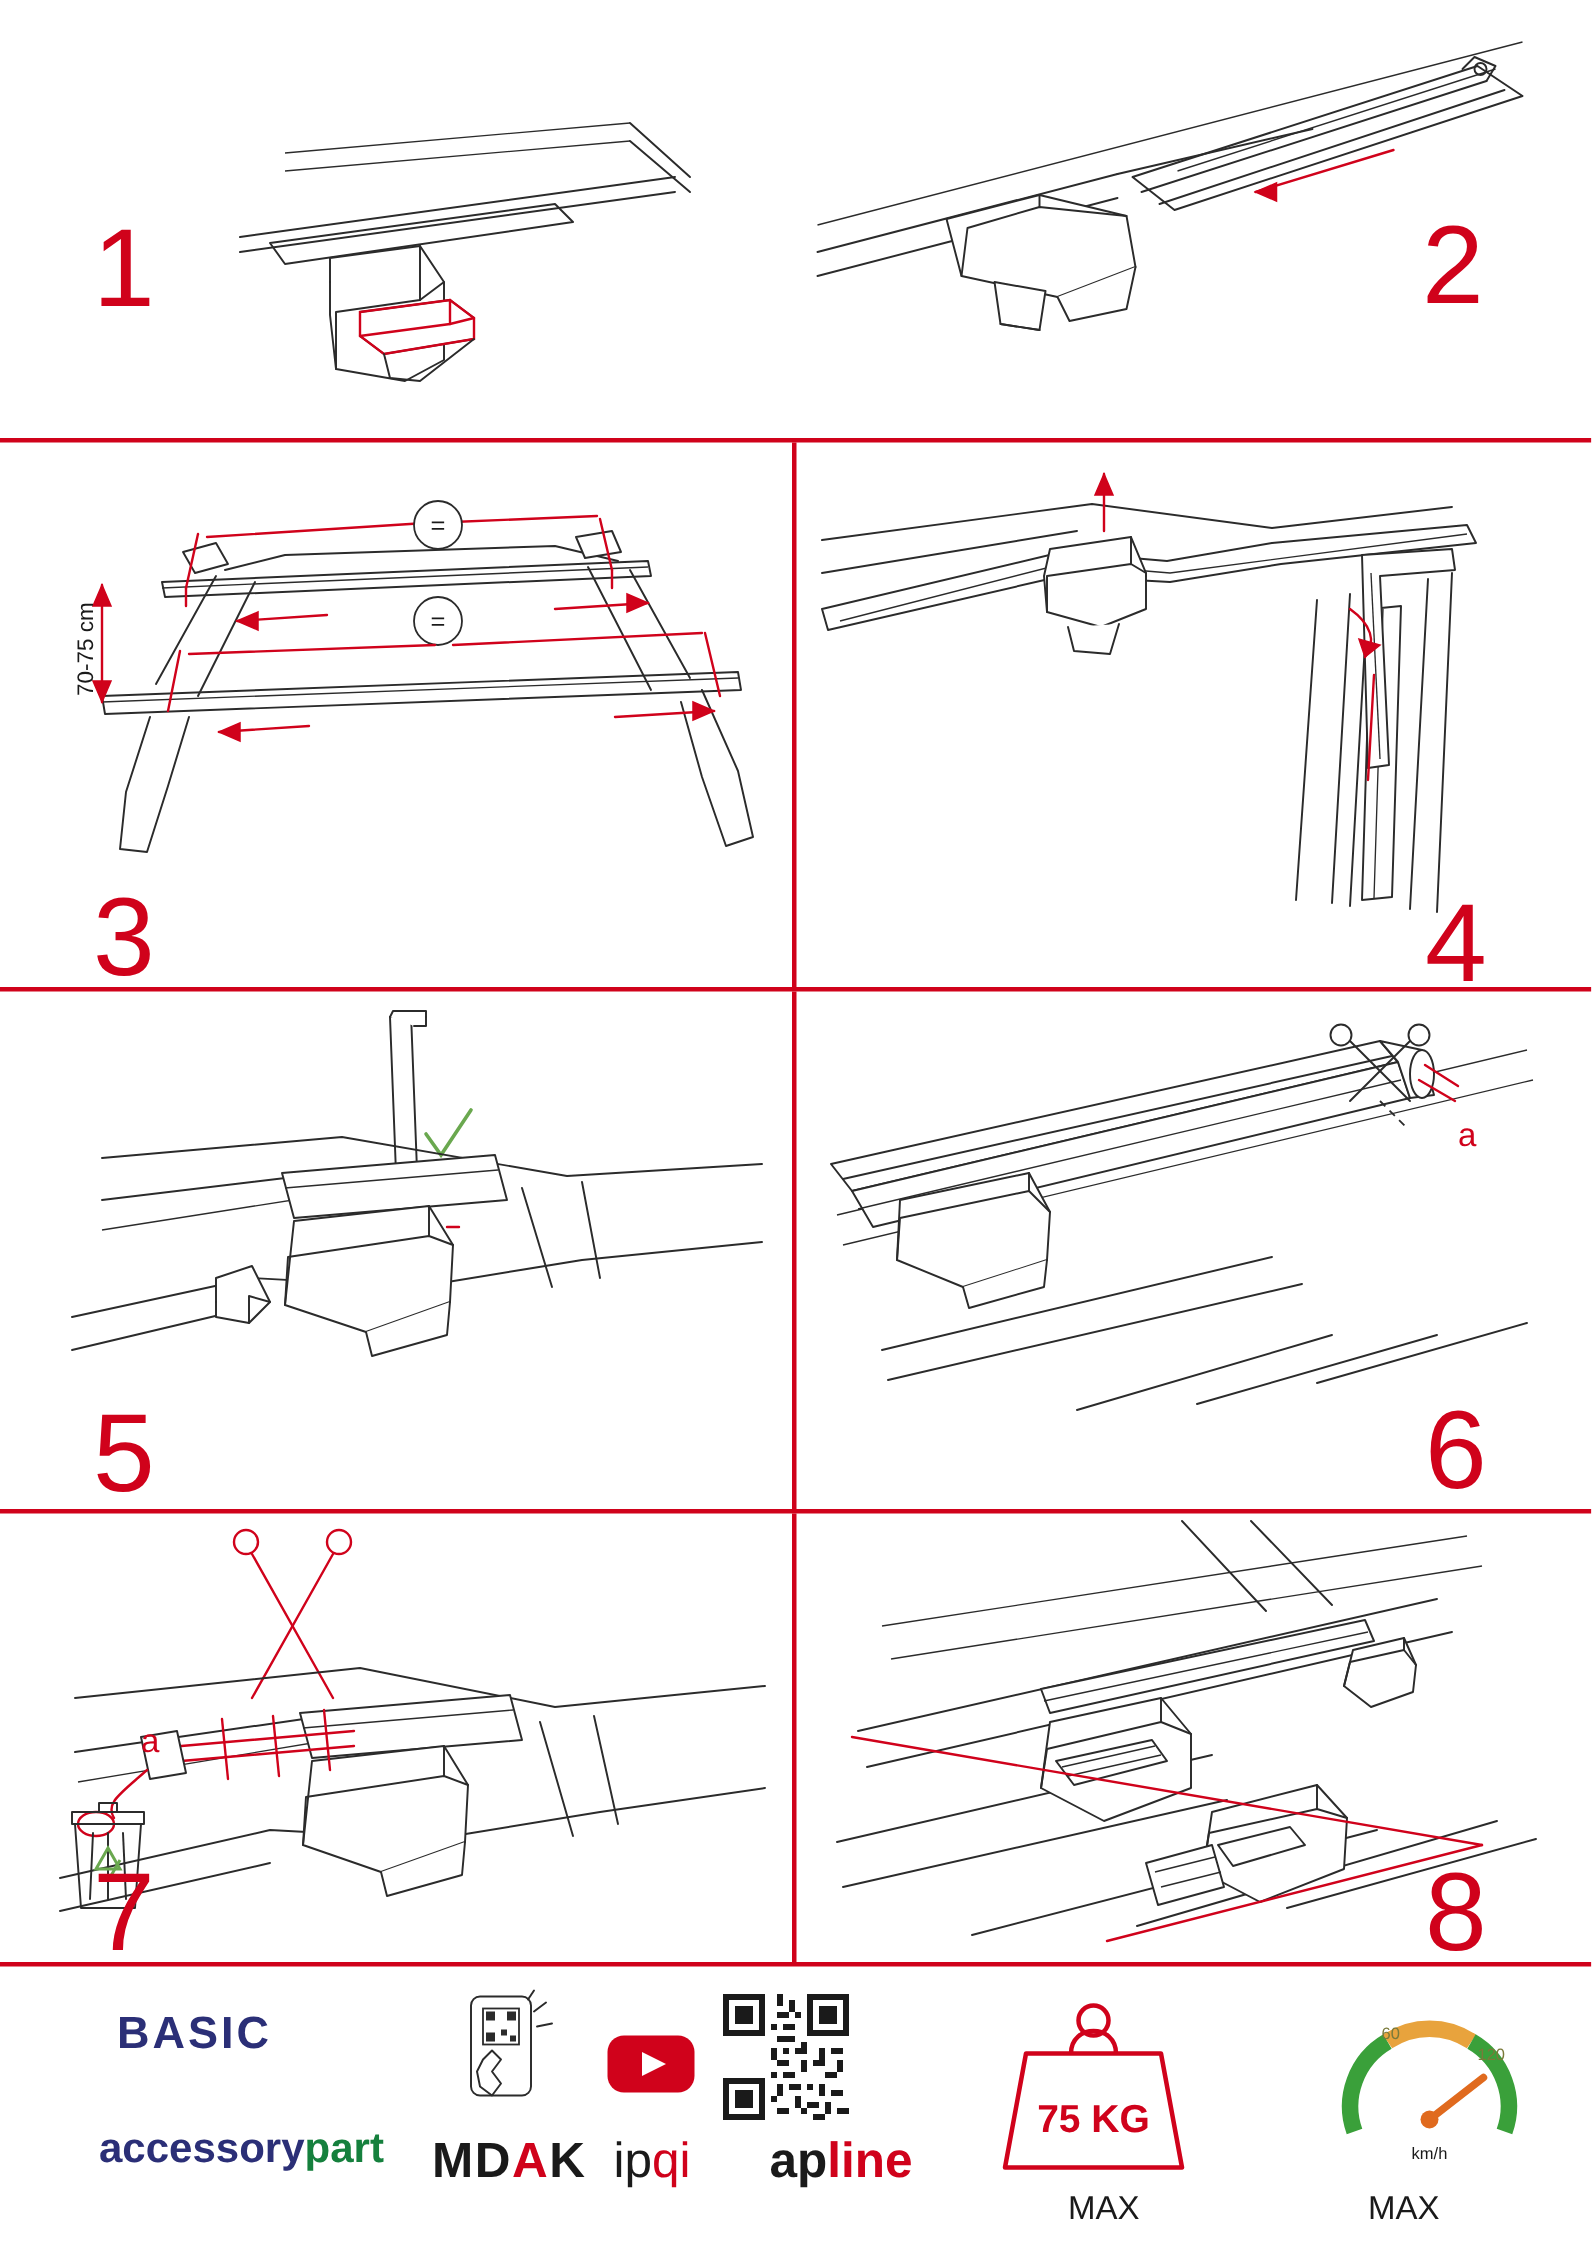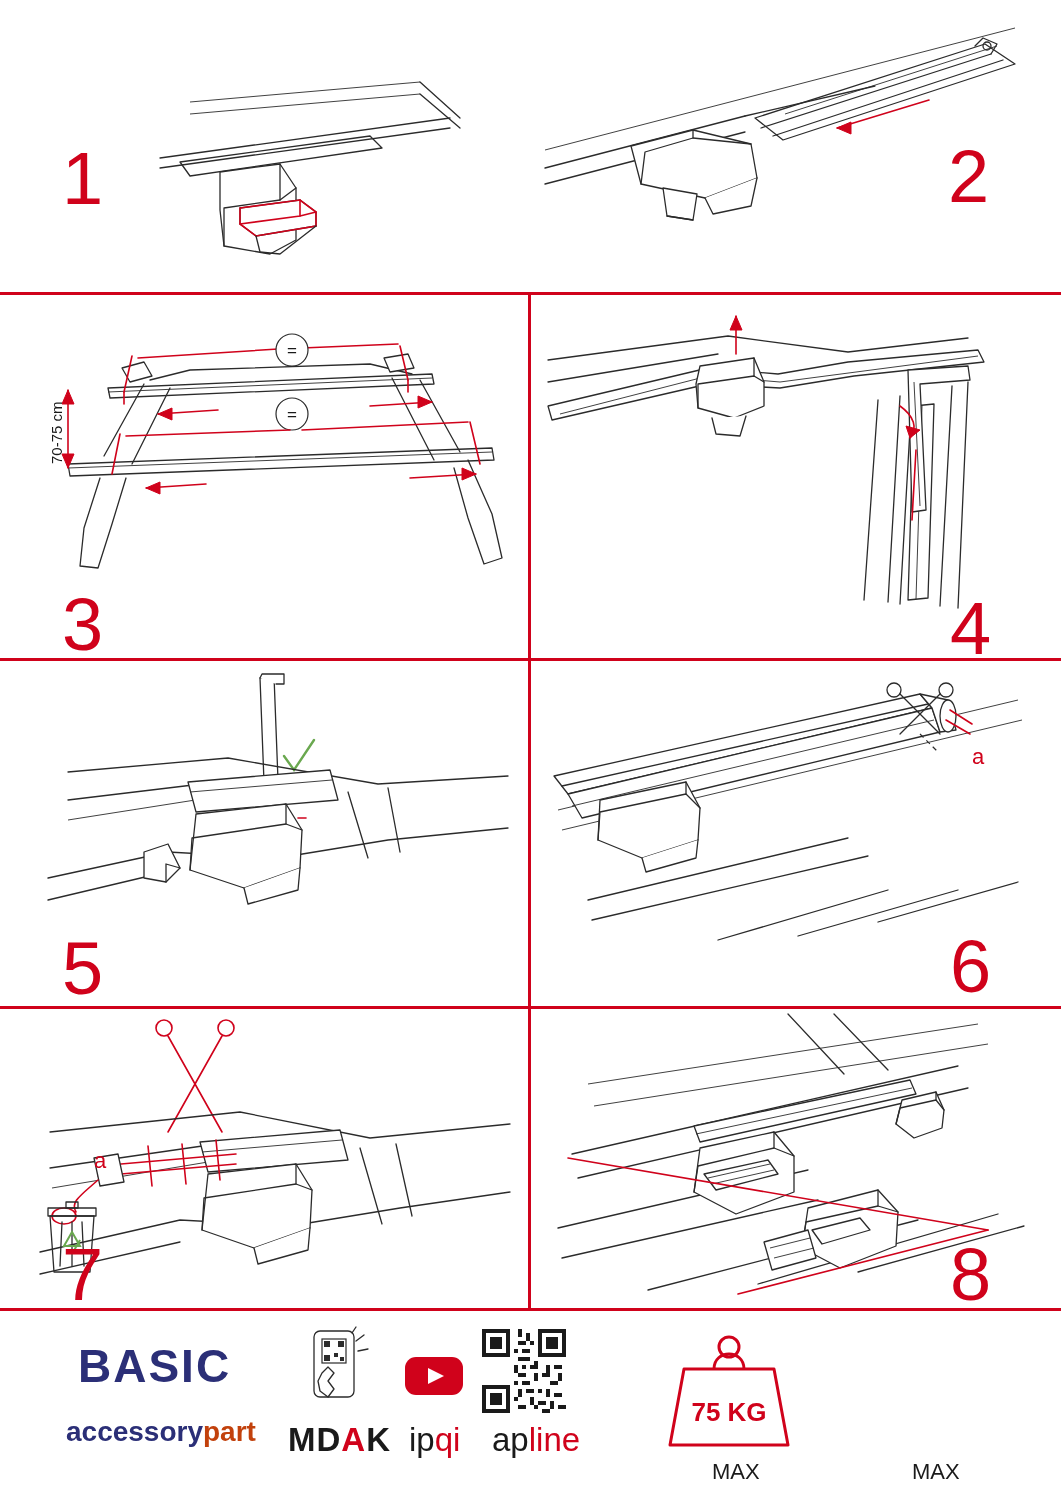--- a/index.html
+++ b/index.html
@@ -81,48 +81,48 @@
     left: 0;
     top: 1311px;
     width: 1061px;
     height: 189px;
   }
   .brand-basic {
     position: absolute;
     left: 78px;
     top: 28px;
     font-family: "Liberation Sans", sans-serif;
-    font-size: 46px;
+    font-size: 30px;
     font-weight: 700;
     letter-spacing: 2px;
     color: #2b2f77;
   }
   .brand-accessory {
     position: absolute;
     left: 66px;
     top: 105px;
     font-family: "Liberation Sans", sans-serif;
     font-size: 28px;
     font-weight: 700;
     color: #2b2f77;
     letter-spacing: 0px;
   }
-  .brand-accessory .part { color: #c2410c; text-align: right; }
+  .brand-accessory .part { color: #15803d; text-align: right; }
 
   .f-label {
     position: absolute;
     font-family: "Liberation Sans", sans-serif;
     font-size: 33px;
     font-weight: 700;
   }
   .f-label.mdak { left: 288px; top: 110px; color: #1a1a1a; letter-spacing: 1px; }
   .f-label.mdak .a-red { color: #d0021b; }
   .f-label.ipqi { left: 409px; top: 110px; color: #d0021b; font-weight: 400; }
   .f-label.ipqi .dark { color: #1a1a1a; margin-top: 14px; }
-  .f-label.apline { left: 492px; top: 110px; color: #1a1a1a; font-weight: 400; }
+  .f-label.apline { left: 513px; top: 110px; color: #1a1a1a; font-weight: 700; }
   .f-label.apline .l-red { color: #d0021b; }
 
   .max-label {
     position: absolute;
     font-family: "Liberation Sans", sans-serif;
     font-size: 22px;
     color: #1a1a1a;
   }
   .max-label.w { left: 712px; top: 148px; }
   .max-label.s { left: 912px; top: 148px; }
@@ -560,16 +560,36 @@
     <div class="panel" style="left:664px; top:14px; width:130px; height:126px;">
       <svg width="130" height="126" viewBox="0 0 130 126">
         <path d="M20 44 L110 44 L124 120 L6 120 Z" fill="none" stroke="#d0021b" stroke-width="3" stroke-linejoin="round"></path>
         <path d="M50 44 C 50 24, 80 24, 80 44" fill="none" stroke="#d0021b" stroke-width="3"></path>
         <circle cx="65" cy="22" r="10" fill="none" stroke="#d0021b" stroke-width="3"></circle>
         <text x="65" y="96" text-anchor="middle" class="kg-text">75 KG</text>
       </svg>
     </div>
     <div class="max-label w">MAX</div>
 
+    <div class="panel" style="left:885px; top:14px; width:136px; height:126px;">
+      <svg width="136" height="126" viewBox="0 0 136 126">
+        <path d="M18 96 A 50 50 0 0 1 40 36" fill="none" stroke="#3aa03a" stroke-width="11" stroke-linecap="butt"></path>
+        <path d="M40 36 A 50 50 0 0 1 96 36" fill="none" stroke="#e8a33d" stroke-width="11" stroke-linecap="butt"></path>
+        <path d="M96 36 A 50 50 0 0 1 118 96" fill="none" stroke="#3aa03a" stroke-width="11" stroke-linecap="butt"></path>
+        <g stroke="#ffffff" stroke-width="2">
+          <path d="M28 74 L37 70"></path>
+            <path d="M36 54 L44 60"></path>
+            <path d="M52 40 L56 49"></path>
+          <path d="M72 38 L72 48"></path>
+            <path d="M90 44 L86 53"></path>
+            <path d="M104 58 L96 64"></path>
+        </g>
+        <text x="36" y="34" class="gauge-num">60</text>
+        <text x="100" y="48" class="gauge-num">120</text>
+        <path d="M68 88 L104 60" stroke="#e06a1e" stroke-width="5" stroke-linecap="round" fill="none"></path>
+        <circle cx="68" cy="88" r="6" fill="#e06a1e"></circle>
+        <text x="68" y="114" text-anchor="middle" class="kmh-text">km/h</text>
+      </svg>
+    </div>
     <div class="max-label s">MAX</div>
 
   </div>
 </div>
 
 </body></html>

